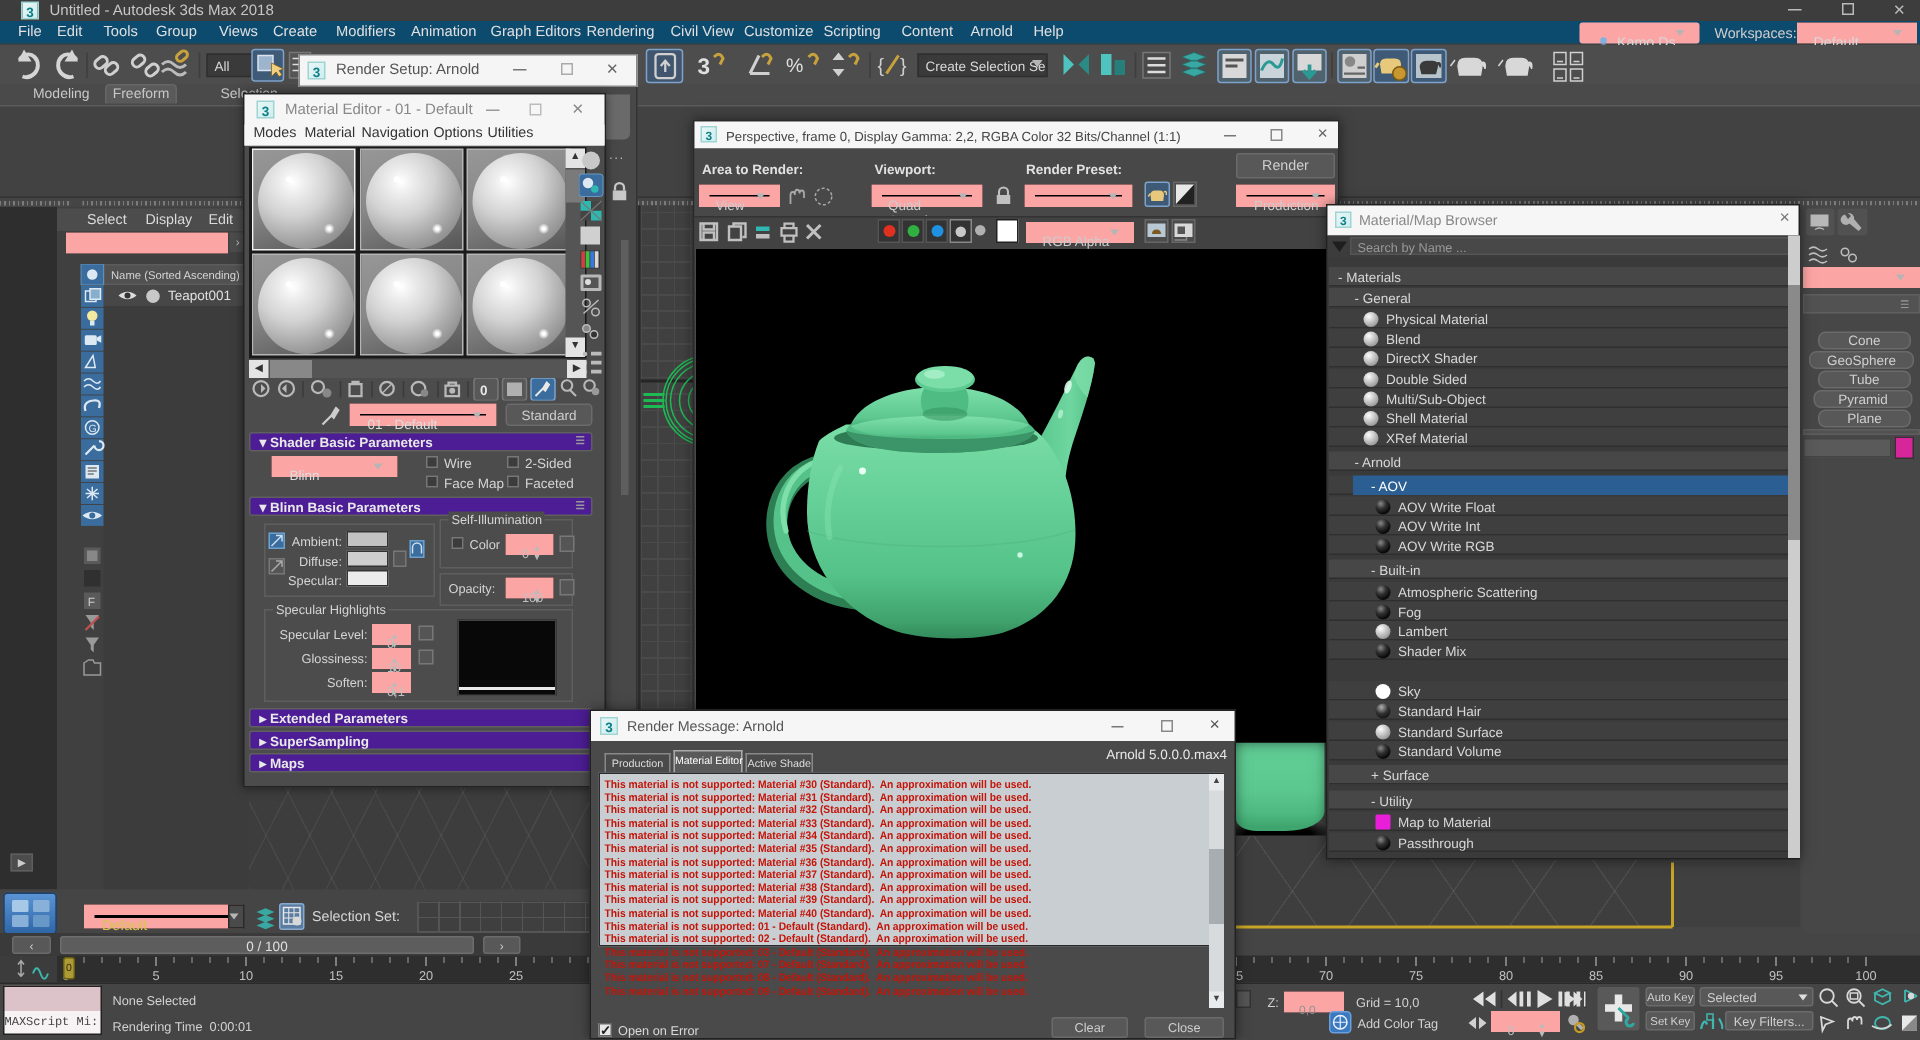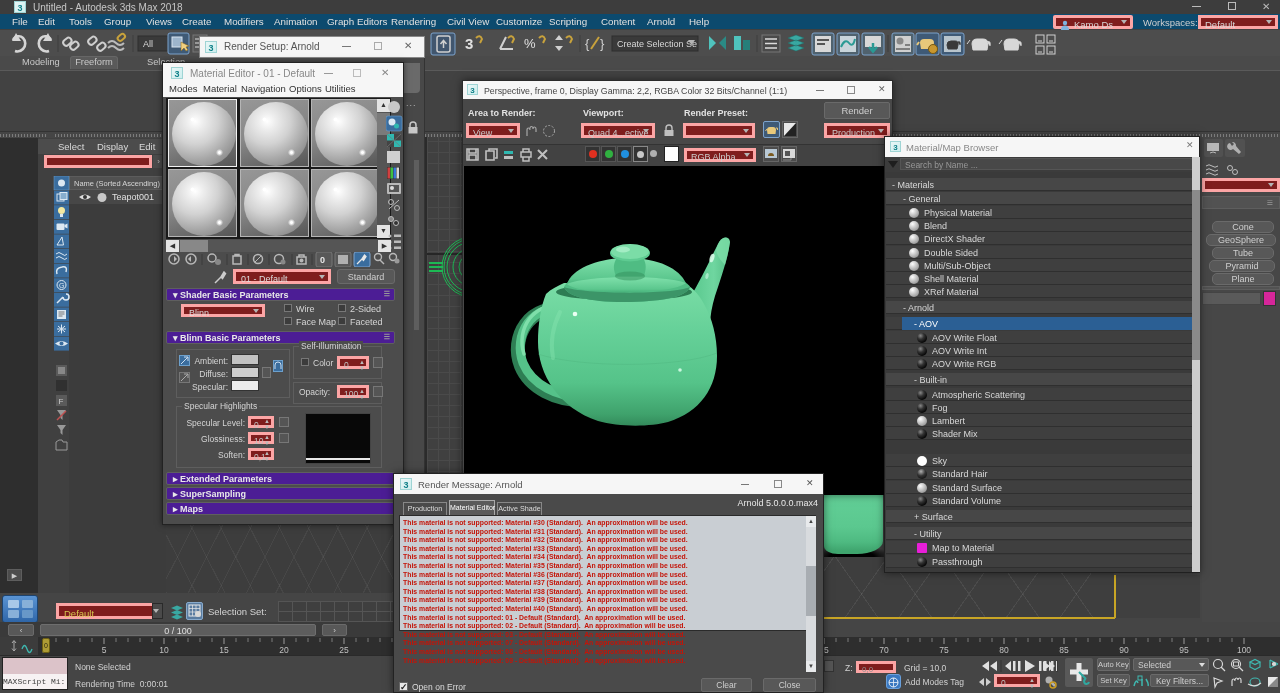--- a/index.html
+++ b/index.html
@@ -1,21 +1,21 @@
 <!DOCTYPE html>
 <html><head><meta charset="utf-8">
 <style>
 *{margin:0;padding:0;box-sizing:border-box;font-family:"Liberation Sans",sans-serif;}
 html,body{width:1280px;height:693px;overflow:hidden;background:#4a4a4a;}
 .abs{position:absolute;}
 #stage{position:relative;width:1280px;height:693px;background:#454545;color:#d0d0d0;}
 .win-title{background:#f5f5f5;color:#555;}
 .tealogo{background:linear-gradient(135deg,#e8f6f6 0%,#cdeeee 100%);border:1px solid #9fd4d4;color:#0d7f87;font-weight:bold;text-align:center;}
 .btn{background:#585858;border:1px solid #6a6a6a;border-radius:2px;color:#cfcfcf;text-align:center;}
-.inset{background:#7f1d1d;border:3px solid #fca5a5;color:#c0c0c0;}
+.inset{background:#000000;border:7px solid #fca5a5;color:#c0c0c0;}
 .ddarrow{position:absolute;right:3px;top:50%;margin-top:-2px;width:0;height:0;border-left:3.5px solid transparent;border-right:3.5px solid transparent;border-top:4px solid #b5b5b5;}
 .zig{background:repeating-linear-gradient(90deg,#7b7b7b 0 1px,#484848 1px 3px);height:2.5px;}
 .chk{width:8px;height:8px;background:#3c3c3c;border:1px solid #777;display:inline-block;}
 .roll{background:#4c1d95;border:1px solid #5f5f5f;border-radius:2px;color:#e8e8e8;font-weight:bold;}
 .slot{position:absolute;width:69px;height:68px;background:linear-gradient(160deg,#979797 0%,#888 45%,#565656 100%);border:1px solid #b5b5b5;}
 .slot::after{content:"";position:absolute;left:2.5px;top:2px;width:64px;height:64px;border-radius:50%;background:radial-gradient(circle at 36% 30%,#ffffff 0%,#ededed 14%,#d2d2d2 38%,#a6a6a6 64%,#878787 84%,#979797 97%);}
 .slot::before{content:"";position:absolute;left:47px;top:49px;width:7px;height:7px;border-radius:50%;background:radial-gradient(circle,#fff 20%,rgba(255,255,255,0) 75%);box-shadow:-27px -33px 0 -1.5px #fff;z-index:2;}
 .mrow{position:absolute;left:886px;width:306px;height:13px;background:#3f3f3f;border-bottom:1px solid #2f2f2f;color:#d8d8d8;font-size:9px;}
 .mhead{background:#474747;}
 .mico{position:absolute;top:1.5px;width:10px;height:10px;border-radius:50%;}
@@ -460,21 +460,21 @@
 <div class="abs btn" style="left:1133px;top:658px;width:76px;height:13px;font-size:8.5px;line-height:12px;text-align:left;"><span style="margin-left:4px;">Selected</span><span class="ddarrow" style="border-top-color:#ddd;"></span></div>
 <svg class="abs" style="left:1131px;top:674px;" width="18" height="14">
         <path d="M 3,12 q 2,-8 4,-3 m 4,-4 l 0,7 m 4,-7 q 3,5 2,7" stroke="#3fb8b0" stroke-width="1.5" fill="none"></path>
         <rect x="7" y="2" width="4" height="4" fill="none" stroke="#3fb8b0"></rect>
       </svg>
 <div class="abs btn" style="left:1150px;top:674px;width:59px;height:13px;font-size:8.5px;line-height:12px;">Key Filters...</div>
 <div class="abs" style="left:886px;top:674px;width:15px;height:15px;background:#3a78c0;border:1px solid #6aa0dc;border-radius:3px;"><svg width="13" height="13">
           <circle cx="6.5" cy="6.5" r="4.5" fill="none" stroke="#e8f0f8"></circle>
           <path d="M 2,6.5 h 9 M 6.5,2 v 9" stroke="#e8f0f8" stroke-width="0.8"></path>
         </svg></div>
-<div class="abs" style="left:905px;top:677px;font-size:8.5px;color:#d2d2d2;">Add Modes Tag</div>
+<div class="abs" style="left:905px;top:677px;font-size:8.5px;color:#d2d2d2;">Add Color Tag</div>
 <svg class="abs" style="left:977px;top:676px;" width="16" height="12" fill="#d0d0d0">
         <path d="M 2,6 l 5,-4 v 8 z M 14,6 l -5,-4 v 8 z"></path>
       </svg>
 <div class="abs inset" style="left:994px;top:674px;width:46px;height:13px;font-size:8.5px;">
         <span style="position:absolute;left:4px;top:1px;">0</span>
         <span style="position:absolute;right:2px;top:0;font-size:6px;color:#bbb;">▲<br>▼</span>
       </div>
 <svg class="abs" style="left:1044px;top:675px;" width="14" height="14">
         <circle cx="5" cy="5" r="3.5" fill="#b0b0b0"></circle>
         <path d="M 7,7 l 4,4" stroke="#b0b0b0" stroke-width="2.5"></path>

